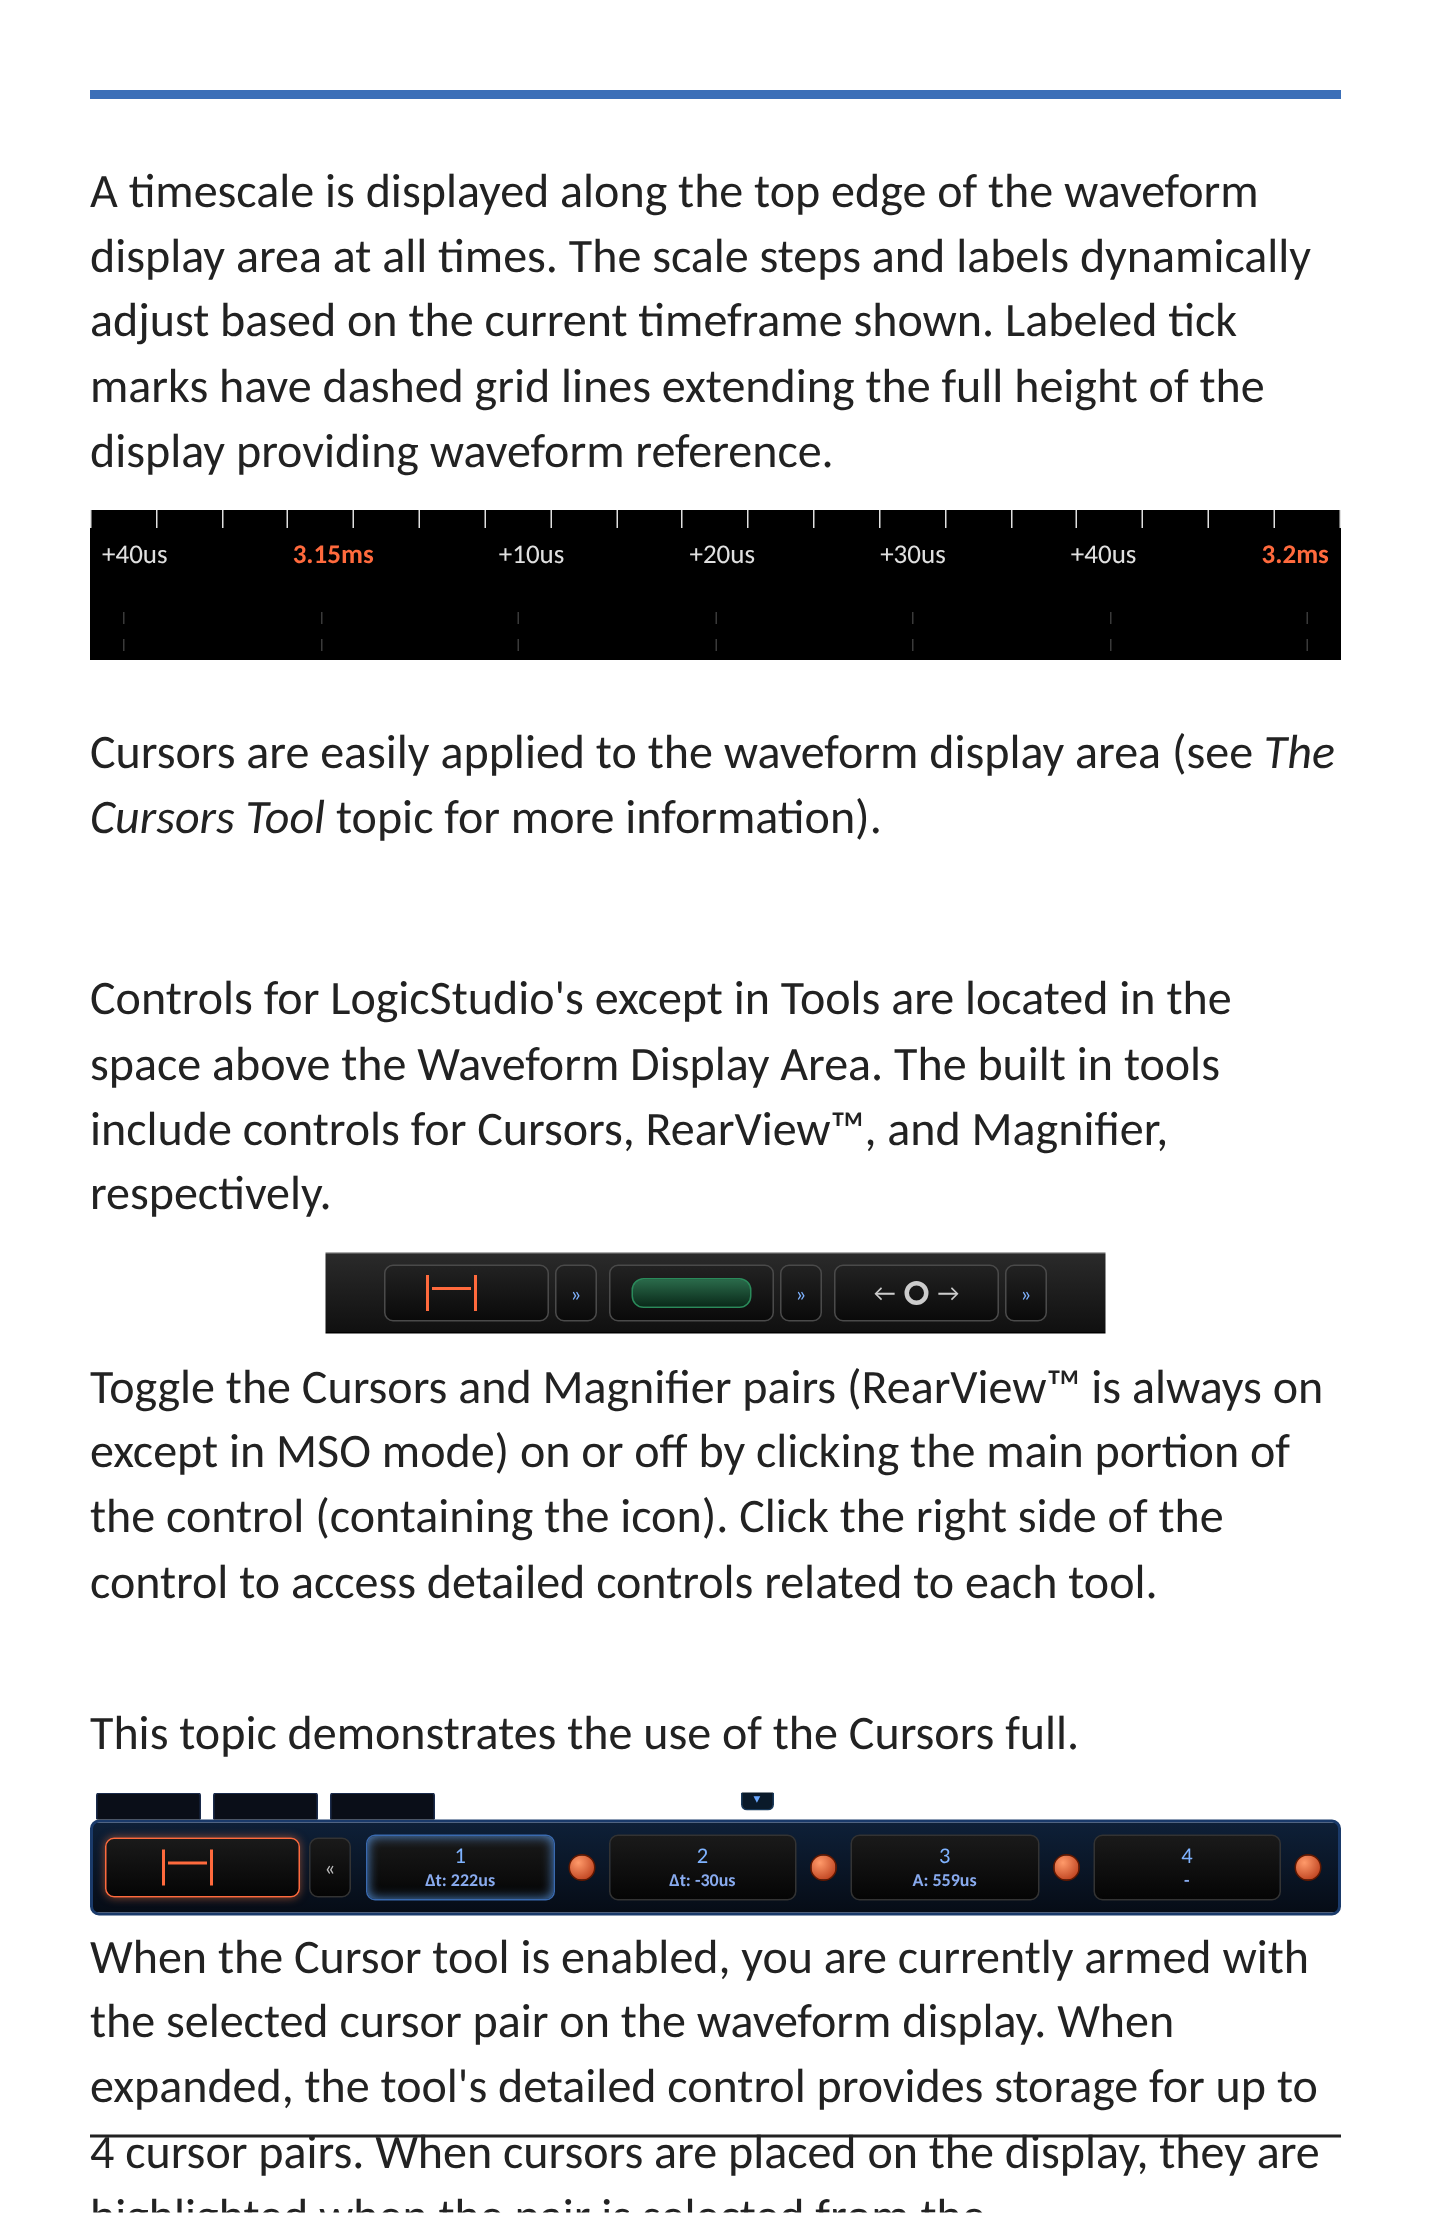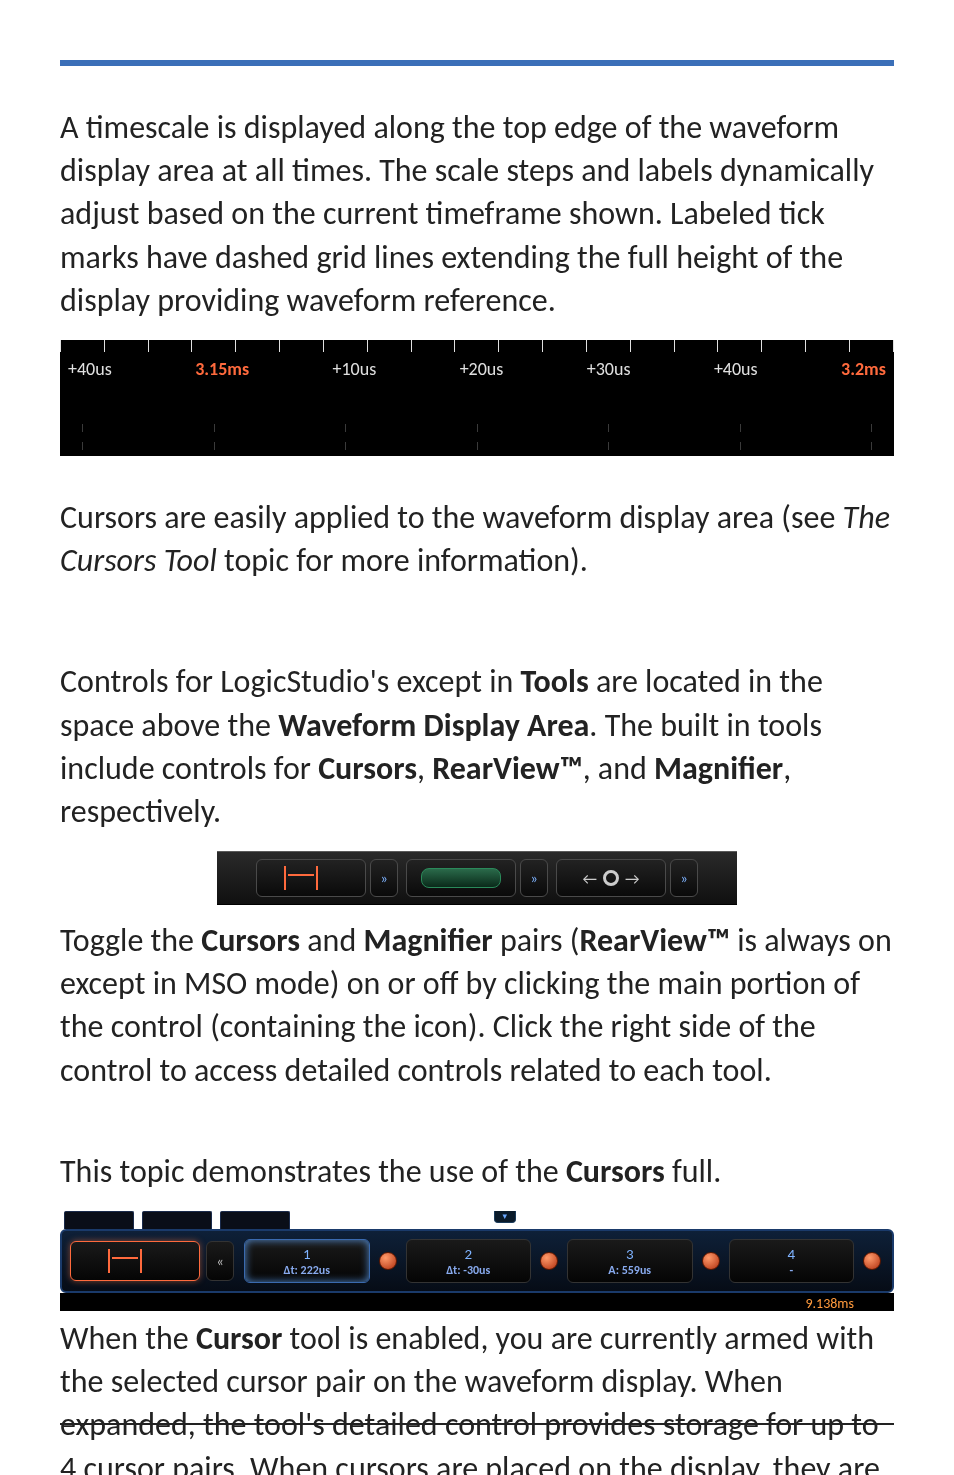--- a/index.html
+++ b/index.html
@@ -15,27 +15,27 @@
   .top-rule {
     height: 6px;
     background: #3b6fb8;
     margin-bottom: 40px;
   }
   .para {
     font-size: 32px;
     line-height: 1.35;
     margin-bottom: 18px;
   }
-  .bold { font-weight: 700; }
+  .bold { font-weight: 400; }
   .italic { font-style: italic; }
 
   
   .timescale {
     width: 100%;
-    height: 116px;
+    height: 100px;
     background: #000;
     position: relative;
     margin-bottom: 40px;
     overflow: hidden;
   }
   .ts-labels {
     position: absolute;
     top: 18px;
     left: 0;
     right: 0;
@@ -447,20 +447,19 @@
       </div>
 
     <div class="cursor-pair">
       <span class="n">4</span>
       <span class="v">-</span>
     </div>
     <div class="cursor-close">
         <div class="cursor-close-dot"></div>
       </div>
   </div>
-  <div class="cursor-status">9.138ms</div>
 </div>
 
 <p class="para" style="margin-top:6px;">
   <span>When the </span><span class="bold">Cursor</span><span> tool is enabled, you are currently armed with the selected cursor pair on the waveform display. When expanded, the tool's detailed control provides storage for up to 4 cursor pairs. When cursors are placed on the display, they are highlighted when the pair is selected from the</span>
 </p>
 
 <div class="bottom-rule"></div>
 
 </body></html>

